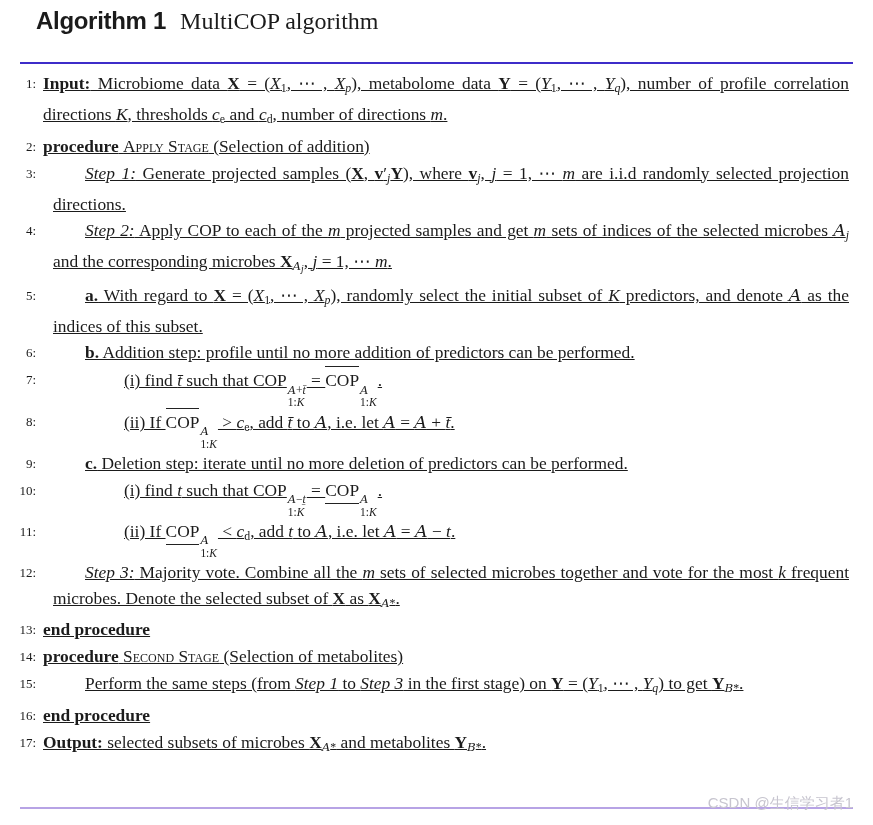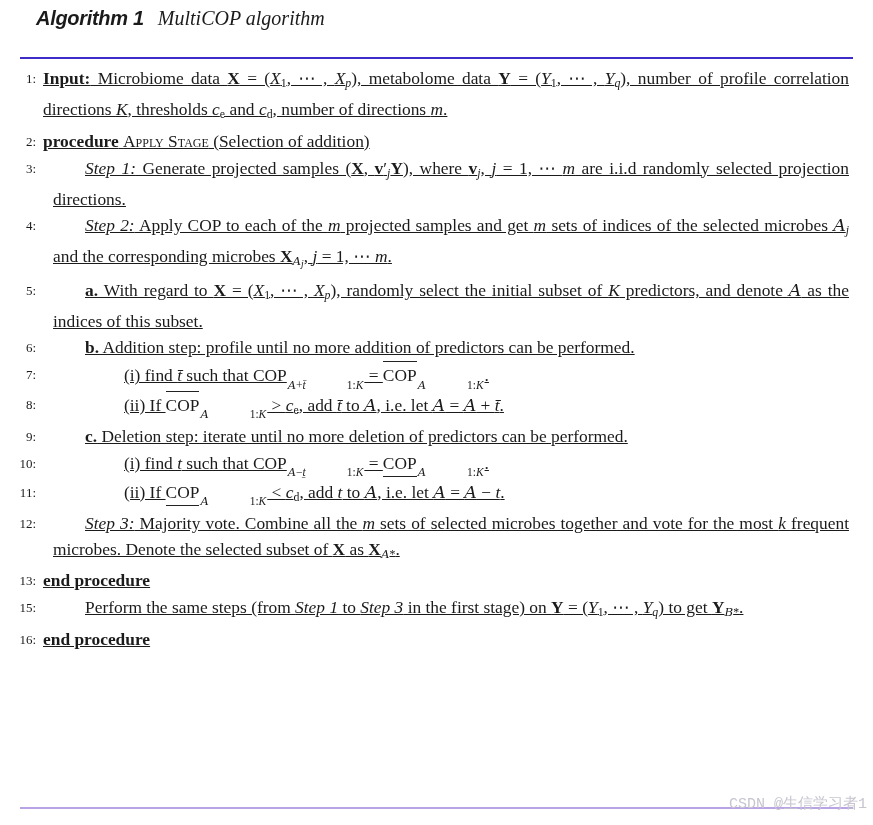--- a/index.html
+++ b/index.html
@@ -1,19 +1,19 @@
 <!DOCTYPE html>
 <html><head>
 <meta charset="utf-8">
 <style>
   html,body{margin:0;padding:0;background:#ffffff;}
   #page{position:relative;width:873px;height:825px;background:#fff;overflow:hidden;
         font-family:"Liberation Serif","DejaVu Serif",serif;color:#1b1b1b;}
   
-  .caption{margin:7px 0 0 36px;font-size:20px;white-space:nowrap;font-style:italic;}
+  .caption{margin:7px 0 0 36px;font-size:24px;white-space:nowrap;}
   .cap-label{font-family:"Liberation Sans","DejaVu Sans",sans-serif;font-weight:bold;letter-spacing:-0.3px;}
   .cap-name{margin-left:14px;font-family:"Liberation Serif","DejaVu Serif",serif;}
   .rule-top{margin:27px 0 0 20px;width:833px;height:2px;background:#3e2cc9;}
   
   .algo{margin-top:6px;padding-right:24px;}
   .line{display:flex;align-items:flex-start;line-height:26px;font-size:17.4px;}
   .lno{flex:0 0 36px;text-align:right;font-size:13px;line-height:26px;padding-top:1px;color:#1b1b1b;}
   .ltext{flex:1;margin-left:4px;text-align:justify;text-decoration:underline;}
   .ind0 .ltext{padding-left:3px;}
   .ind1 .ltext{padding-left:13px;text-indent:32px;}
@@ -22,27 +22,27 @@
   .b{font-weight:bold;}
   .m{font-style:italic;}
   .mb{font-weight:bold;}
   .cal{font-style:italic;font-family:"DejaVu Serif",serif;}
   .sc{font-variant:small-caps;}
   .sub{font-size:.68em;vertical-align:-.28em;}
   .sub2{font-size:.56em;vertical-align:-.5em;}
   .grp{display:inline-block;text-indent:0;}
   .over{border-top:1.4px solid #222;padding-top:0px;}
   .under{border-bottom:1.4px solid #222;}
-  .ss{display:inline-flex;flex-direction:row;align-items:flex-start;
-      vertical-align:-.62em;font-size:.66em;line-height:1.08;margin-left:1px;margin-right:1px;gap:41px;}
+  .ss{display:inline-flex;flex-direction:column;align-items:flex-start;
+      vertical-align:-.62em;font-size:.66em;line-height:1.08;margin-left:1px;margin-right:1px;}
   .srow{white-space:nowrap;text-indent:0;}
   
   .rule-bottom{position:absolute;left:20px;top:807px;width:833px;height:2px;background:#b7a3e5;}
-  .watermark{position:absolute;right:6px;top:794px;font-size:15px;color:#c7c5cf;
-             font-family:Liberation Mono, monospace;z-index:2;}
+  .watermark{position:absolute;right:20px;top:794px;font-size:15px;color:#c7c5cf;
+             font-family:Liberation Sans, sans-serif;z-index:2;}
 </style>
 </head>
 <body>
 
 <div id="page">
   <div class="caption">
     <span class="cap-label">Algorithm 1</span><span class="cap-name">MultiCOP algorithm</span>
   </div>
   <div class="rule-top"></div>
   <div class="algo" id="algo-body">
@@ -109,24 +109,32 @@
           </span><span> &lt; </span><span class="m">c</span><span class="sub">d</span><span>, add </span><span class="m">ṯ</span><span> to </span><span class="cal">A</span><span>, i.e. let </span><span class="cal">A</span><span> = </span><span class="cal">A</span><span> − </span><span class="m">ṯ</span><span>.</span></div>
       </div>
       <div class="line ind1">
         <span class="lno">12:</span>
         <div class="ltext"><span class="m">Step 3:</span><span> Majority vote. Combine all the </span><span class="m">m</span><span> sets of selected microbes together and vote for the most </span><span class="m">k</span><span> frequent microbes. Denote the selected subset of </span><span class="mb">X</span><span> as </span><span class="mb">X</span><span class="cal sub">A</span><span class="sub">*</span><span>.</span></div>
       </div>
       <div class="line ind0">
         <span class="lno">13:</span>
         <div class="ltext"><span class="b">end procedure</span></div>
       </div>
+      <div class="line ind0">
+        <span class="lno">14:</span>
+        <div class="ltext"><span class="b">procedure</span><span> </span><span class="sc">Second Stage</span><span> (Selection of metabolites)</span></div>
+      </div>
       <div class="line ind1">
         <span class="lno">15:</span>
         <div class="ltext"><span>Perform the same steps (from </span><span class="m">Step 1</span><span> to </span><span class="m">Step 3</span><span> in the first stage) on </span><span class="mb">Y</span><span> = (</span><span class="m">Y</span><span class="sub">1</span><span>, ⋯ , </span><span class="m">Y</span><span class="sub m">q</span><span>) to get </span><span class="mb">Y</span><span class="cal sub">B</span><span class="sub">*</span><span>.</span></div>
       </div>
       <div class="line ind0">
         <span class="lno">16:</span>
         <div class="ltext"><span class="b">end procedure</span></div>
       </div>
+      <div class="line ind0">
+        <span class="lno">17:</span>
+        <div class="ltext"><span class="b">Output:</span><span> selected subsets of microbes </span><span class="mb">X</span><span class="cal sub">A</span><span class="sub">*</span><span> and metabolites </span><span class="mb">Y</span><span class="cal sub">B</span><span class="sub">*</span><span>.</span></div>
+      </div>
     </div>
   <div class="rule-bottom"></div>
   <div class="watermark">CSDN @生信学习者1</div>
 </div>
 
 </body></html>

